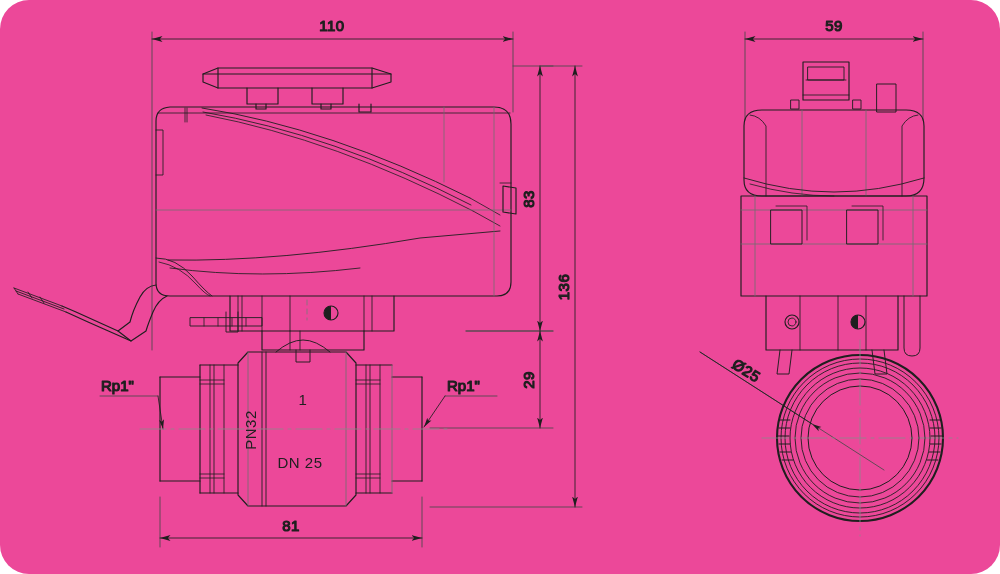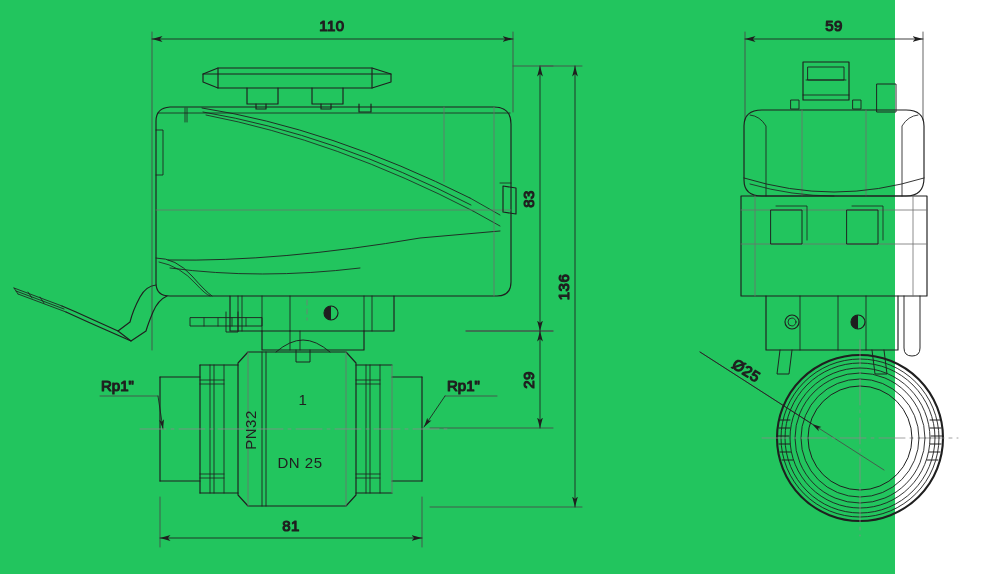--- a/index.html
+++ b/index.html
@@ -1,21 +1,21 @@
 <!DOCTYPE html>
 <html><head>
 <meta charset="utf-8">
 <style>
   html,body{margin:0;padding:0;background:#ffffff;}
   body{
     width:1000px;height:574px;overflow:hidden;
     font-family:"Liberation Sans", sans-serif;
     color:#1a1a1a;
   }
-  #stage{position:relative;width:895px;height:574px;background:#22c55e;}
+  #stage{position:relative;width:1000px;height:574px;background:#ec4899;border-radius:29px;}
   svg.cad{position:absolute;left:0;top:0;width:1000px;height:574px;display:block;}
   .dimtext{
     font-family:"Liberation Sans", sans-serif;
     font-size:15px;
     fill:#202020;
     letter-spacing:0.5px;
   }
   .labeltext{
     font-family:"Liberation Sans", sans-serif;
     font-size:15px;

